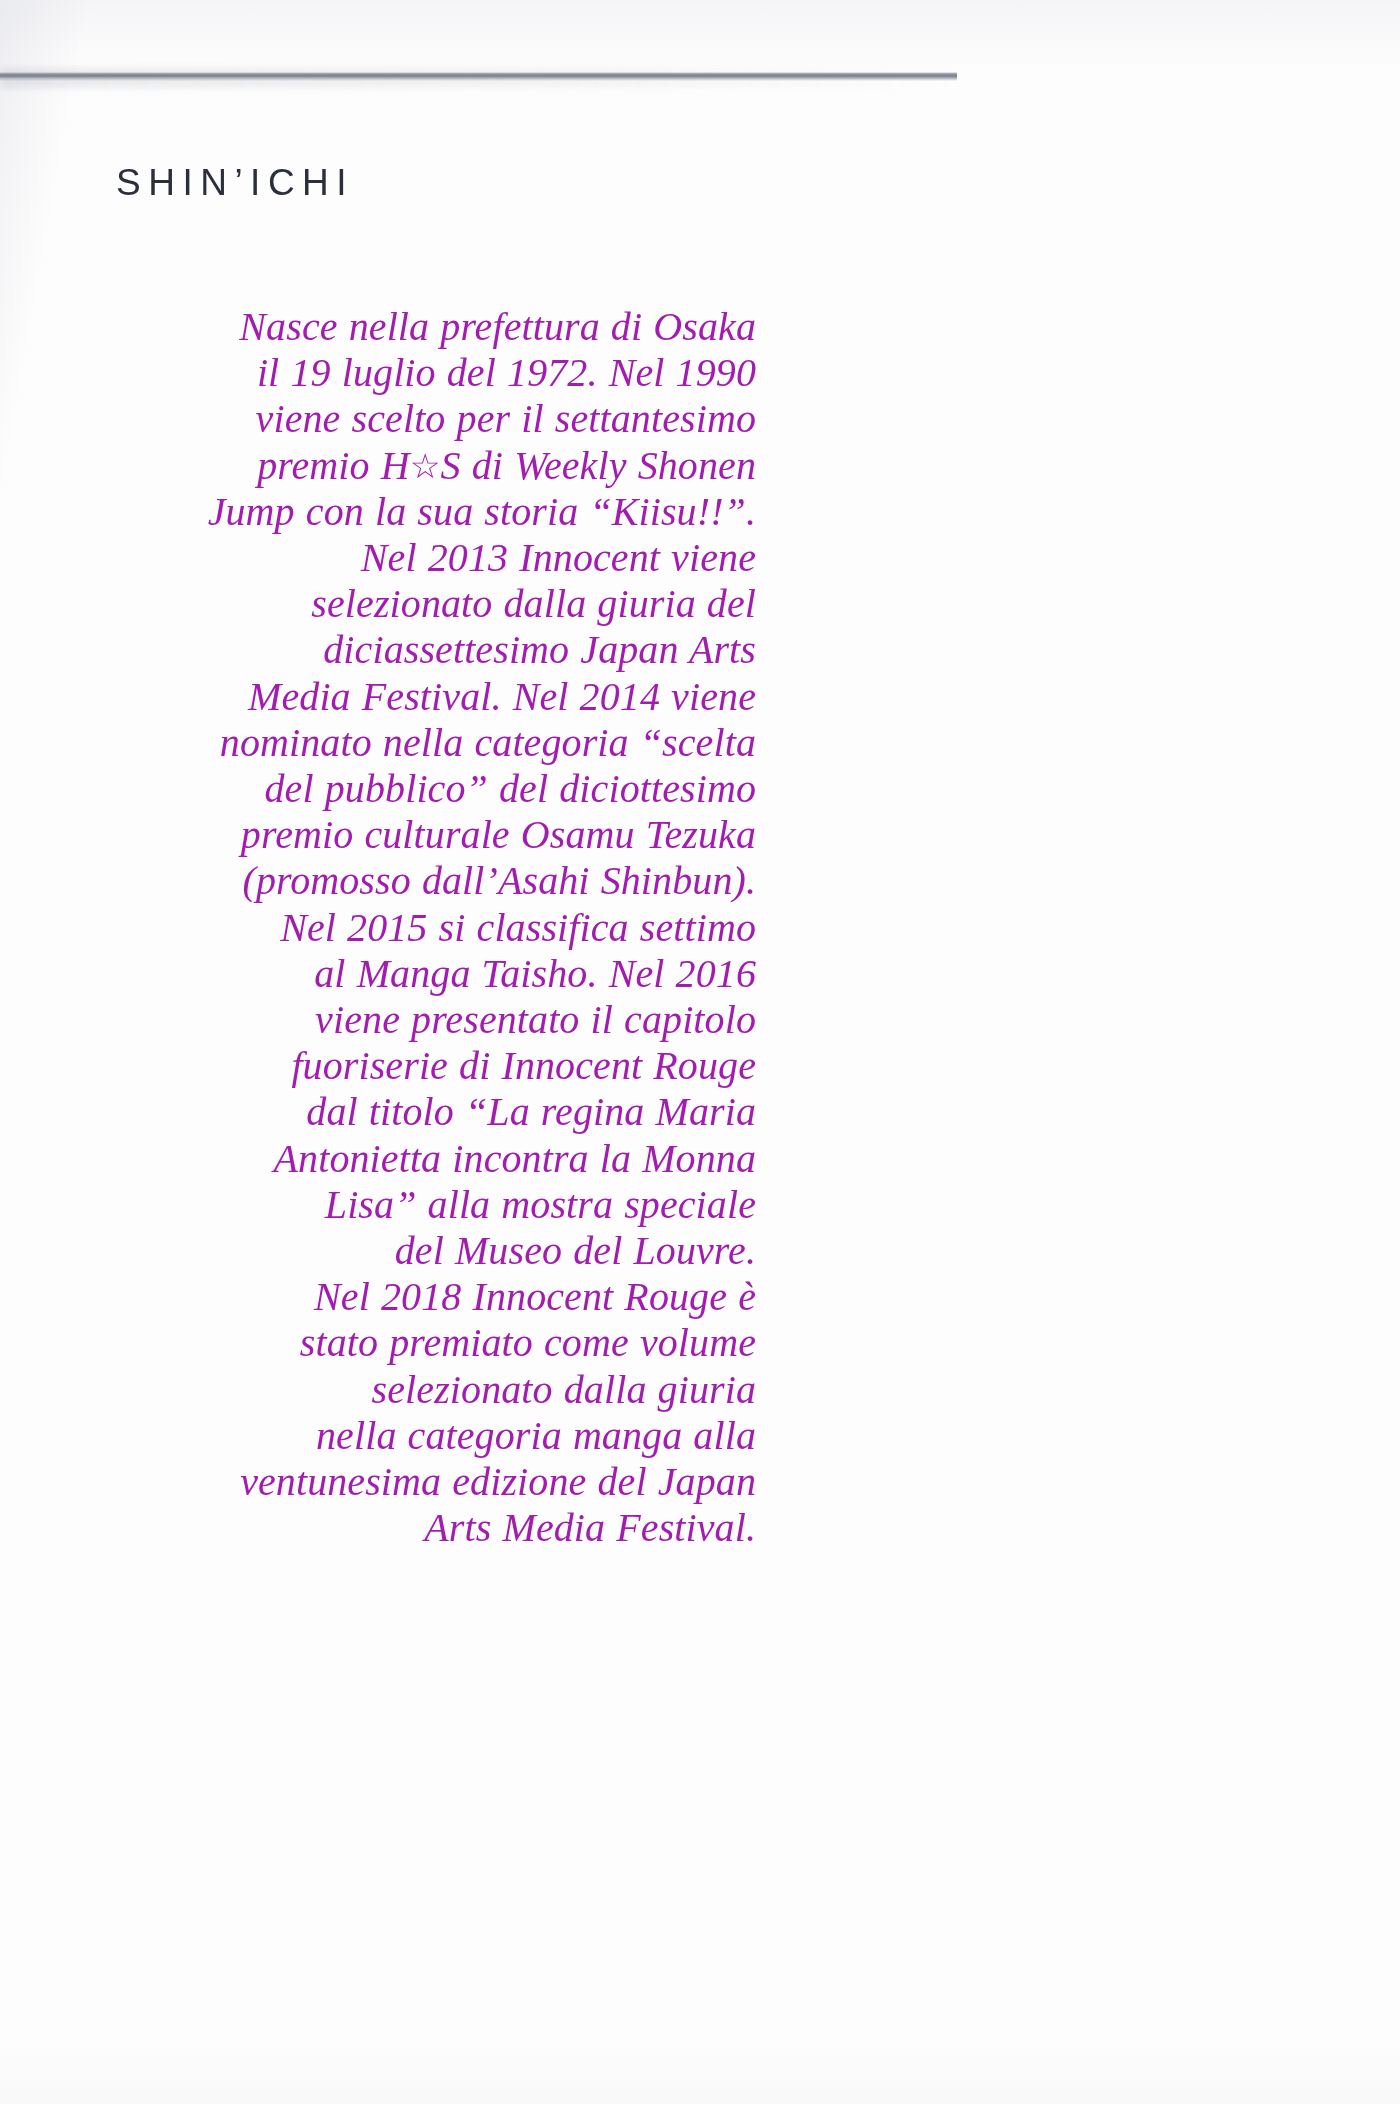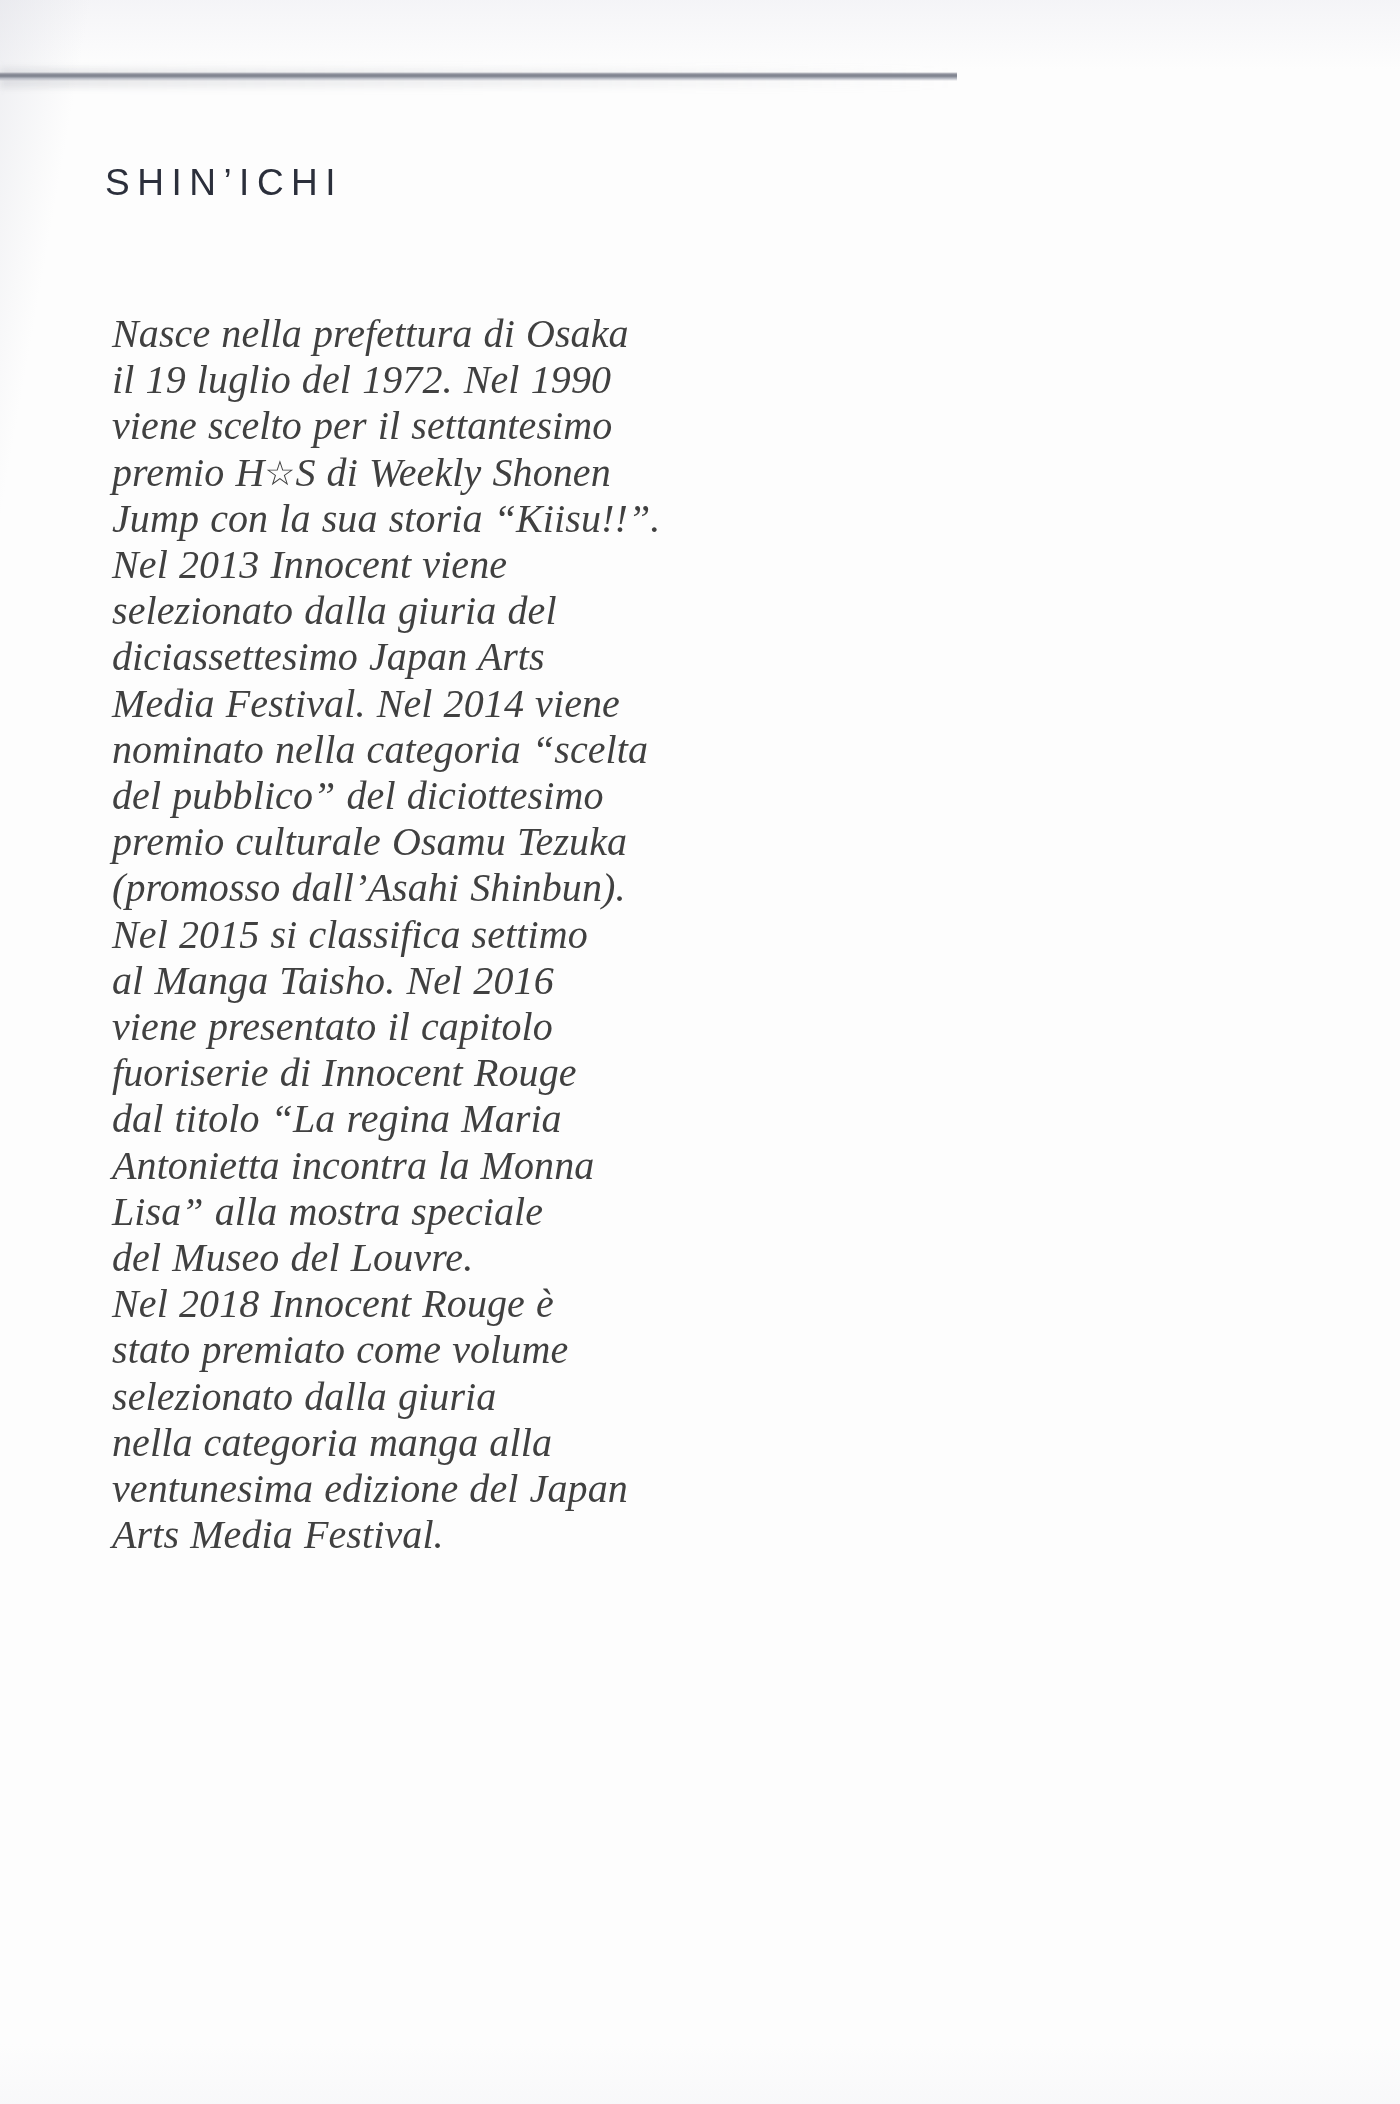--- a/index.html
+++ b/index.html
@@ -53,21 +53,21 @@
     background: linear-gradient(90deg,
         rgba(160,163,172,0.22) 0%,
         rgba(160,163,172,0.10) 60%,
         rgba(160,163,172,0.0) 97%);
     filter: blur(3px);
     pointer-events: none;
   }
 
   .content {
     position: absolute;
-    left: 105px;
+    left: 116px;
     top: 104px;
     width: 640px;
   }
 
   
   .author-name {
     font-family: "Liberation Sans", "DejaVu Sans", sans-serif;
     font-weight: 400;
     font-size: 37px;
     line-height: 46px;
@@ -76,31 +76,32 @@
     margin: 0;
     padding-top: 10px;
     white-space: pre-line;
   }
   .author-line {
     display: block;
   }
 
   
   .bio {
-    margin: 7px;
+    margin: 0;
     padding-top: 52px;
     font-family: "Liberation Serif", "DejaVu Serif", serif;
     font-style: italic;
     font-size: 40px;
     line-height: 46.2px;
-    color: #404040;
+    color: #a21caf;
     letter-spacing: 0.1px;
     word-spacing: 1px;
     white-space: pre-line;
     text-rendering: optimizeLegibility;
+    text-align: right;
   }
 
   .bio .star {
     font-style: normal;
     font-size: 0.86em;
     line-height: 1;
     vertical-align: 0.04em;
     letter-spacing: 0;
   }
 </style>

